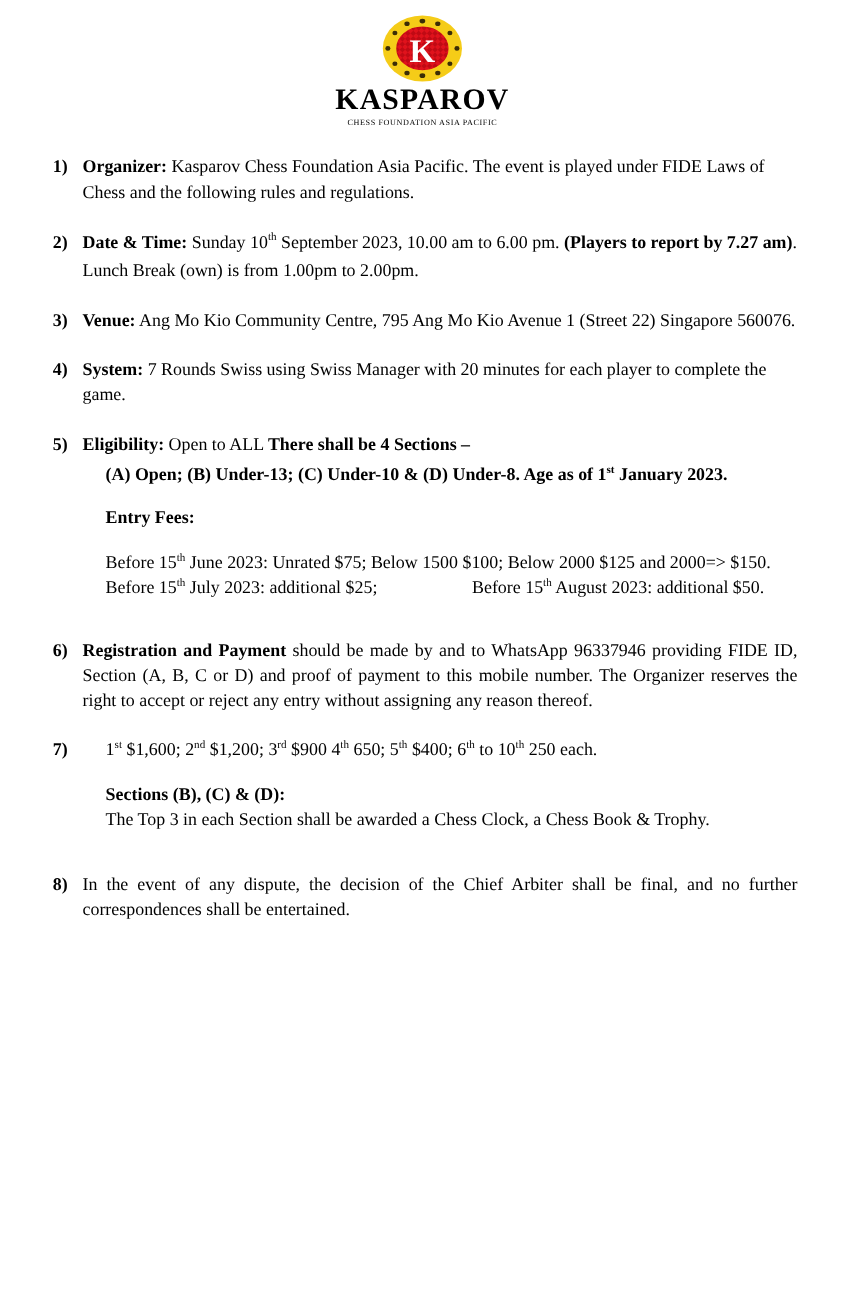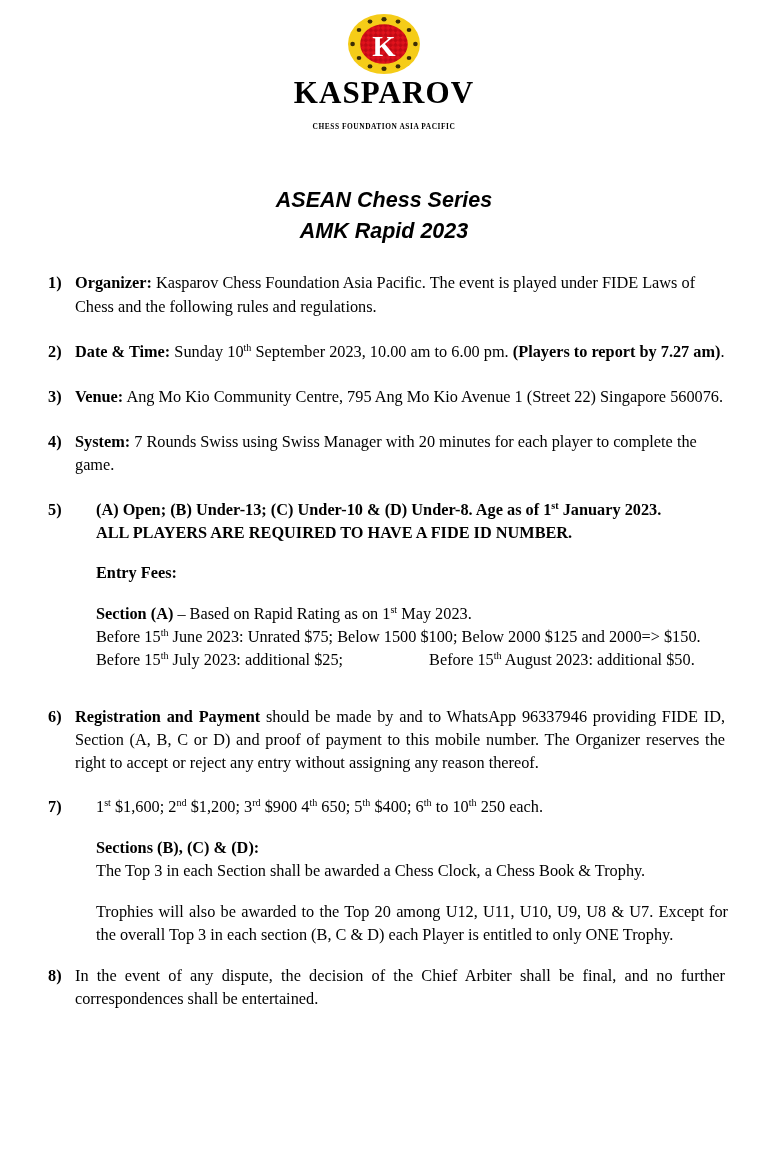--- a/index.html
+++ b/index.html
@@ -33,33 +33,33 @@
   .logo-mark {
     width: 76px;
     height: 62px;
     position: relative;
     display: block;
   }
   .logo-mark svg { display: block; }
   .logo-word {
     font-family: "Liberation Serif", "DejaVu Serif", serif;
     font-weight: bold;
-    font-size: 31px;
+    font-size: 27px;
     letter-spacing: 1.1px;
     line-height: 1;
     margin-top: 2px;
     color: #000000;
   }
   .logo-sub {
     font-family: "Liberation Serif", "DejaVu Serif", serif;
-    font-weight: bold;
+    font-weight: normal;
     font-size: 7.4px;
     letter-spacing: 0.55px;
     line-height: 1;
-    margin-top: 15px;
+    margin-top: 4px;
     color: #000000;
   }
 
   
   .doc-title {
     text-align: center;
     font-family: "Liberation Sans", "DejaVu Sans", sans-serif;
     font-weight: bold;
     font-style: italic;
     font-size: 21.5px;
@@ -135,61 +135,57 @@
           <ellipse cx="52" cy="53.4" rx="2.4" ry="2.1"></ellipse>
           <ellipse cx="38" cy="55.8" rx="2.6" ry="2.2"></ellipse>
         </g>
         <text x="38" y="43" text-anchor="middle" font-family="Liberation Serif, serif" font-size="30" font-weight="bold" fill="#FFFFFF">K</text>
       </svg>
     </div>
     <div class="logo-word">KASPAROV</div>
     <div class="logo-sub">CHESS FOUNDATION ASIA PACIFIC</div>
   </div>
 
-  <div class="doc-title">
-    <span>ASEAN Chess Series</span>
-    <span class="line2">AMK Rapid 2023</span>
-  </div>
 
   <div class="body-wrap">
 
     <div class="item" style="margin-bottom:22px;">
       <span class="num">1)</span>
       <p><b>Organizer:</b><span> Kasparov Chess Foundation Asia Pacific. The event is played under FIDE Laws of Chess and the following rules and regulations.</span></p>
     </div>
 
     <div class="item" style="margin-bottom:22px;">
       <span class="num">2)</span>
       <p><b>Date &amp; Time:</b><span> Sunday 10</span><sup>th</sup><span> September 2023, 10.00 am to 6.00 pm.  </span><b>(Players to report by 7.27 am)</b><span>.</span></p>
+      <p>Lunch Break (own) is from 1.00pm to 2.00pm.</p>
     </div>
 
     <div class="item" style="margin-bottom:22px;">
       <span class="num">3)</span>
       <p><b>Venue:</b><span>  Ang Mo Kio Community Centre, 795 Ang Mo Kio Avenue 1 (Street 22) Singapore 560076.</span></p>
     </div>
 
     <div class="item" style="margin-bottom:22px;">
       <span class="num">4)</span>
       <p><b>System:</b><span> 7 Rounds Swiss using Swiss Manager with 20 minutes for each player to complete the game.</span></p>
     </div>
 
     <div class="item" style="margin-bottom:16px;">
       <span class="num">5)</span>
+      <p><b>Eligibility:</b><span> Open to ALL </span><b>There shall be 4 Sections –</b></p>
 
       <div class="sub-block">
         <p><b><span>(A) Open; (B) Under-13; (C) Under-10 &amp; (D) Under-8. Age as of 1</span><sup>st</sup><span> January 2023.</span></b></p>
-        <p><b>ALL PLAYERS ARE REQUIRED TO HAVE A FIDE ID NUMBER.</b></p>
 
         <div class="spacer-16"></div>
 
         <p><b>Entry Fees:</b></p>
 
         <div class="spacer-18"></div>
 
-        <p><b>Section (A)</b><span> – Based on Rapid Rating as on 1</span><sup>st</sup><span> May 2023.</span></p>
 
         <p><span>Before 15</span><sup>th</sup><span> June 2023: Unrated $75; Below 1500 $100; Below 2000 $125 and 2000=&gt; $150.</span></p>
 
         <p><span>Before 15</span><sup>th</sup><span> July 2023: additional $25;</span><span class="tabgap"></span><span>Before 15</span><sup>th</sup><span> August 2023: additional $50.</span></p>
 
         <div class="spacer-18"></div>
 
       </div>
     </div>
 
@@ -204,21 +200,20 @@
       <div class="sub-block">
         <p><span>1</span><sup>st</sup><span> $1,600; 2</span><sup>nd</sup><span> $1,200; 3</span><sup>rd</sup><span> $900 4</span><sup>th</sup><span> 650; 5</span><sup>th</sup><span> $400; 6</span><sup>th</sup><span> to 10</span><sup>th</sup><span> 250 each.</span></p>
 
         <div class="spacer-18"></div>
 
         <p><b>Sections (B), (C) &amp; (D):</b></p>
         <p>The Top 3 in each Section shall be awarded a Chess Clock, a Chess Book &amp; Trophy.</p>
 
         <div class="spacer-18"></div>
 
-        <p class="just">Trophies will also be awarded to the Top 20 among U12, U11, U10, U9, U8 &amp; U7. Except for the overall Top 3 in each section (B, C &amp; D) each Player is entitled to only ONE Trophy.</p>
       </div>
     </div>
 
     <div class="item" style="margin-bottom:0;">
       <span class="num">8)</span>
       <p class="just">In the event of any dispute, the decision of the Chief Arbiter shall be final, and no further correspondences shall be entertained.</p>
     </div>
 
   </div>
 </div>

